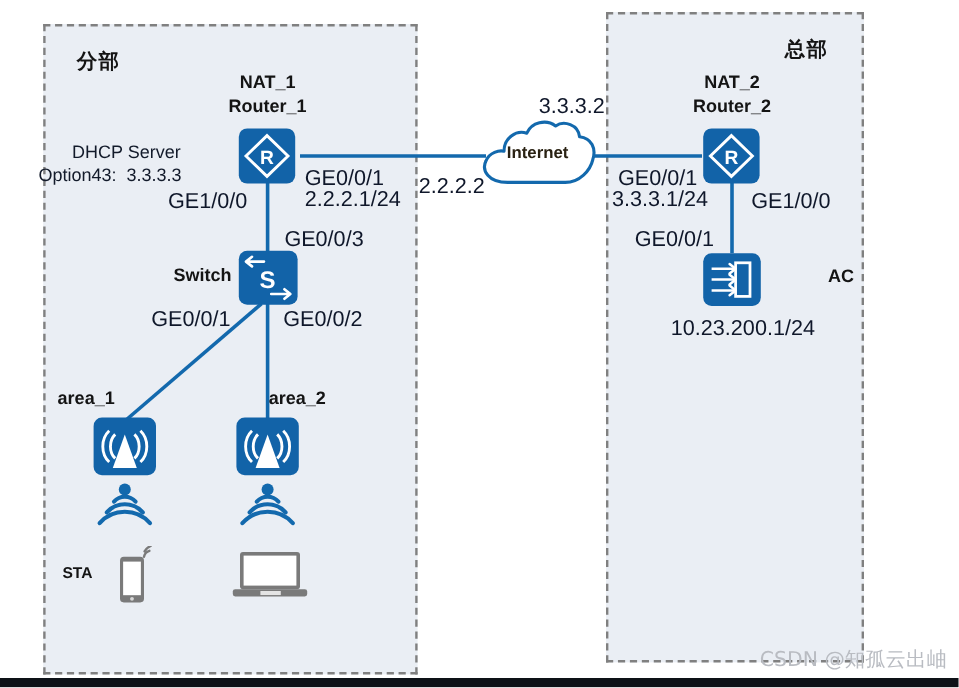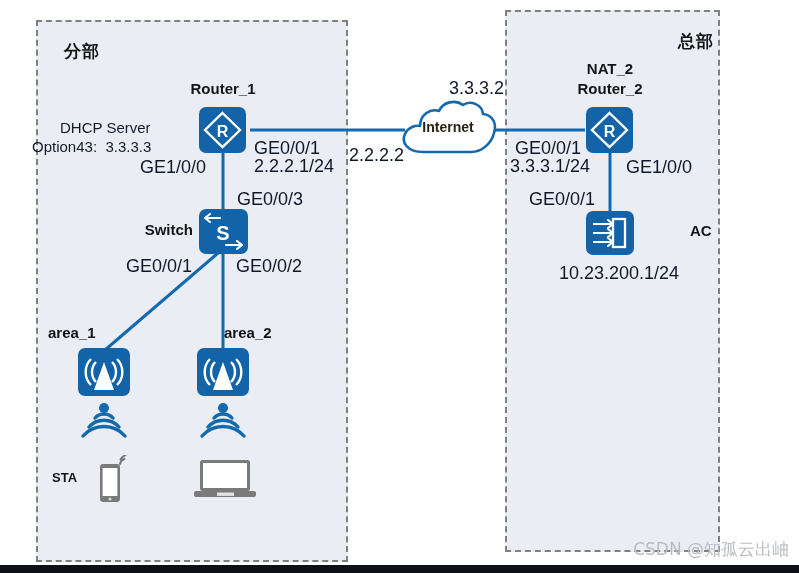--- a/index.html
+++ b/index.html
@@ -27,21 +27,21 @@
   #zone-branch { left: 36px; top: 20px; width: 312px; height: 542px; }
   #zone-hq     { left: 505px; top: 10px; width: 215px; height: 542px; }
   .zone-title {
     position: absolute;
     font-size: 17px;
     font-weight: bold;
     color: #141414;
     letter-spacing: 1px;
   }
   #zone-branch-title { left: 26px; top: 18px; }
-  #zone-hq-title { right: 4px; top: 18px; margin-left: 31px; }
+  #zone-hq-title { right: 28px; top: 18px; margin-left: 31px; }
 
   
   #links {
     position: absolute;
     left: 0; top: 0;
     width: 799px; height: 573px;
     pointer-events: none;
   }
 
   
@@ -142,20 +142,21 @@
 
   <div class="term" style="left:395px; top:96px;">
     <svg width="104" height="68" viewBox="0 0 104 68">
       <path d="M28 56 C12 56 6 46 10 38 C13 31 21 29 25 30 C25 19 35 12 44 15
                C48 6 60 3 68 9 C75 4 87 8 88 18 C98 19 102 28 99 37
                C97 46 88 56 76 56 Z" fill="#ffffff" stroke="#1369ad" stroke-width="2.6" stroke-linejoin="round"></path>
     </svg>
   </div>
   <div class="lbl-cloud" style="left:408px; top:119px; width:80px; text-align:center;">Internet</div>
 
+  <div class="lbl lbl-dev" style="left:158px; top:60px; width:130px;">NAT_1</div>
   <div class="lbl lbl-dev" style="left:158px; top:80px; width:130px;">Router_1</div>
   <div class="node" id="router1" style="left:199px; top:107px; width:47px; height:46px;">
     <svg width="47" height="46" viewBox="0 0 47 46">
       <polygon points="23.5,6 41,23 23.5,40 6,23" fill="none" stroke="#ffffff" stroke-width="2.4"></polygon>
       <text x="23.5" y="29.5" font-family="Liberation Sans, sans-serif" font-size="16" font-weight="bold" fill="#ffffff" text-anchor="middle">R</text>
     </svg>
   </div>
 
   <div class="lbl lbl-dev" style="left:545px; top:60px; width:130px;">NAT_2</div>
   <div class="lbl lbl-dev" style="left:545px; top:80px; width:130px;">Router_2</div>

